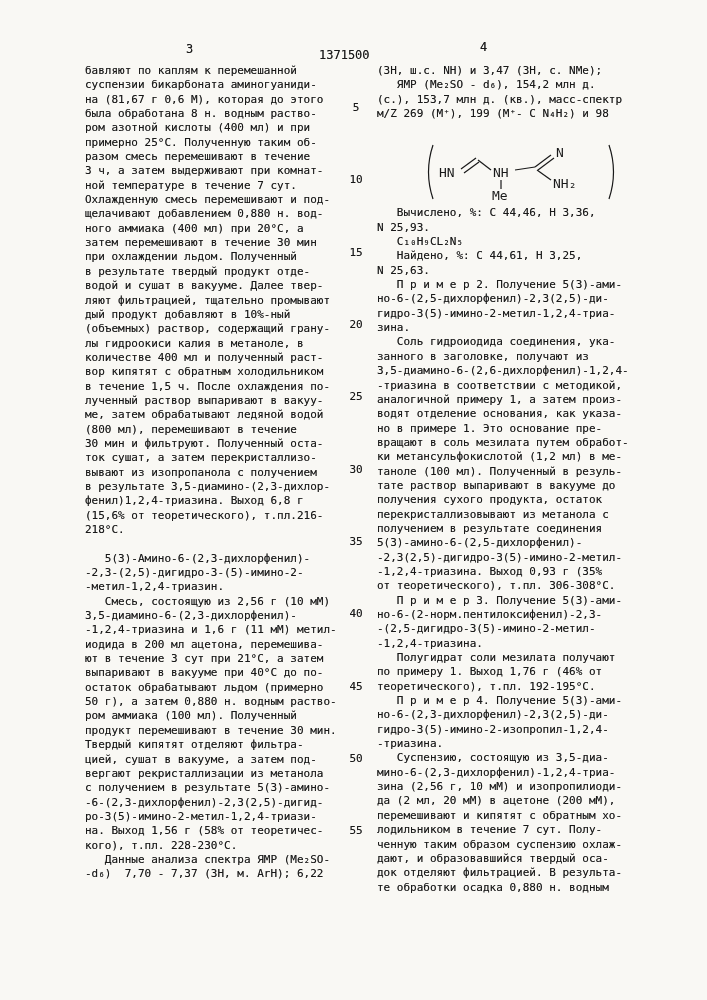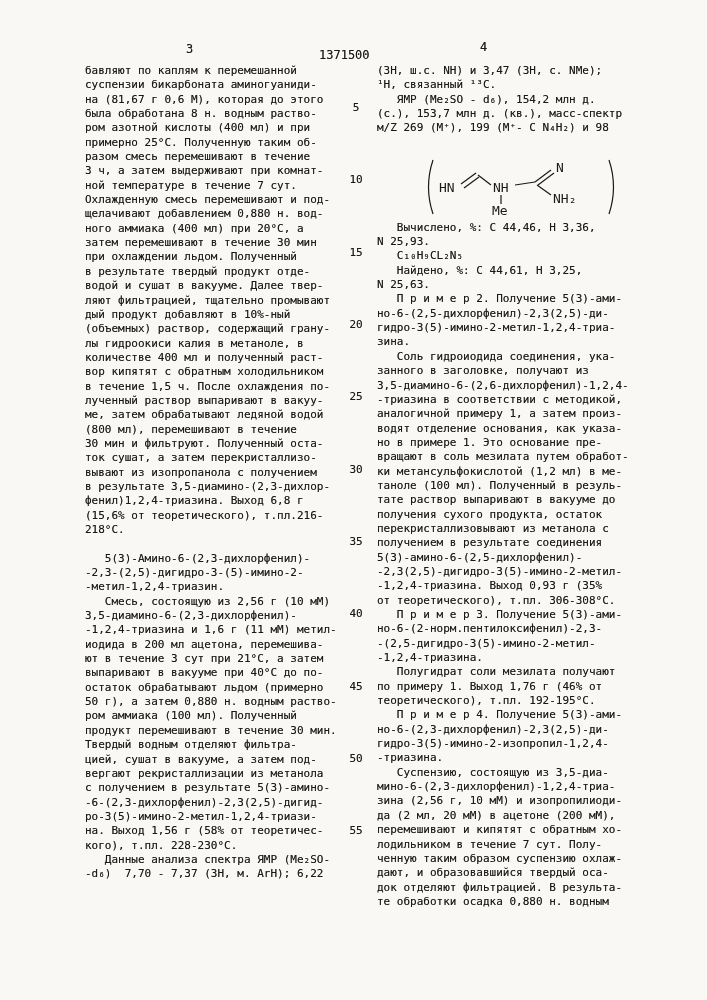--- a/index.html
+++ b/index.html
@@ -90,36 +90,35 @@
       <div class="tline">   Смесь, состоящую из 2,56 г (10 мМ)</div>
       <div class="tline">3,5-диамино-6-(2,3-дихлорфенил)-</div>
       <div class="tline">-1,2,4-триазина и 1,6 г (11 мМ) метил-</div>
       <div class="tline">иодида в 200 мл ацетона, перемешива-</div>
       <div class="tline">ют в течение 3 сут при 21°С, а затем</div>
       <div class="tline">выпаривают в вакууме при 40°С до по-</div>
       <div class="tline">остаток обрабатывают льдом (примерно</div>
       <div class="tline">50 г), а затем 0,880 н. водным раство-</div>
       <div class="tline">ром аммиака (100 мл). Полученный</div>
       <div class="tline">продукт перемешивают в течение 30 мин.</div>
-      <div class="tline">Твердый водным отделяют фильтра-</div>
+      <div class="tline">Твердый кипятят отделяют фильтра-</div>
       <div class="tline">цией, сушат в вакууме, а затем под-</div>
       <div class="tline">вергают рекристаллизации из метанола</div>
       <div class="tline">с получением в результате 5(3)-амино-</div>
       <div class="tline">-6-(2,3-дихлорфенил)-2,3(2,5)-дигид-</div>
       <div class="tline">ро-3(5)-имино-2-метил-1,2,4-триази-</div>
       <div class="tline">на. Выход 1,56 г (58% от теоретичес-</div>
       <div class="tline">кого), т.пл. 228-230°С.</div>
       <div class="tline">   Данные анализа спектра ЯМР (Me₂SO-</div>
       <div class="tline">-d₆)  7,70 - 7,37 (3H, м. ArH); 6,22</div>
     </div>
 
   <div class="col" id="right-col">
     <div>
         <div class="tline">(3Н, ш.с. NH) и 3,47 (3Н, с. NMe);</div>
-        <div class="tline">¹H, связанный ¹³C.</div>
         <div class="tline">   ЯМР (Me₂SO - d₆), 154,2 млн д.</div>
         <div class="tline">(с.), 153,7 млн д. (кв.), масс-спектр</div>
         <div class="tline">м/Z 269 (M⁺), 199 (M⁺- C N₄H₂) и 98</div>
       </div>
 
     <div class="formula-block">
       <svg width="200" height="58" viewBox="0 0 200 58">
 
         <path d="M 12 2 Q 3 29 12 56"></path>
         <path d="M 188 2 Q 197 29 188 56"></path>

